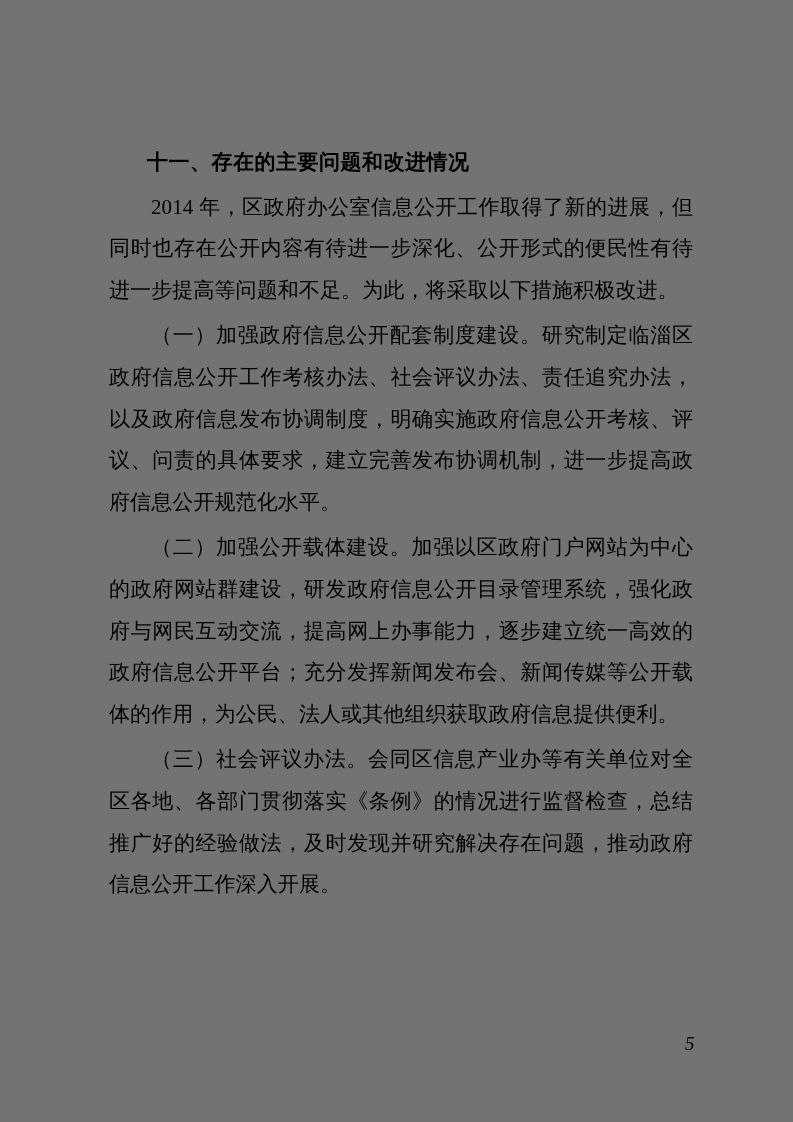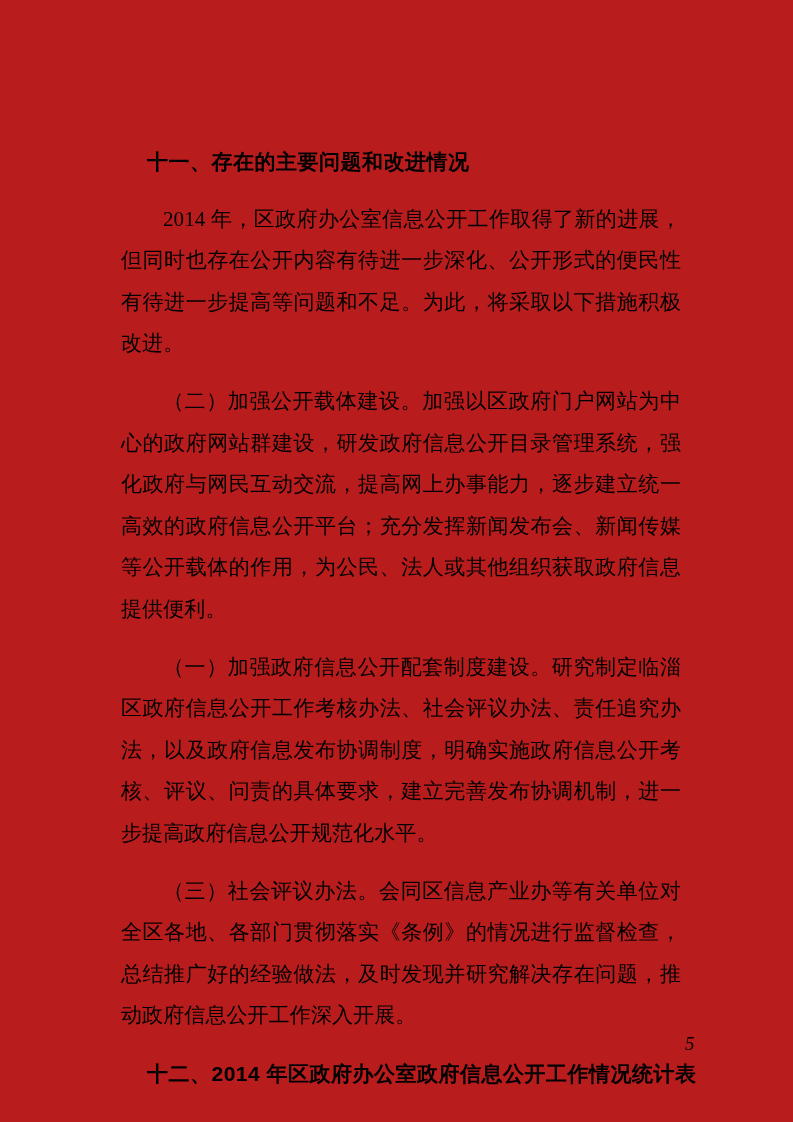--- a/index.html
+++ b/index.html
@@ -4,21 +4,21 @@
 <style>
   html, body {
     margin: 0;
     padding: 0;
     background: #ffffff;
   }
   .page {
     position: relative;
     width: 793px;
     height: 1122px;
-    background: #b91c1c;
+    background: #737373;
     overflow: hidden;
     color: #000000;
   }
   .content {
     position: absolute;
     left: 105px;
     top: 141px;
     width: 592px;
     font-family: "Liberation Serif", "DejaVu Serif", serif;
     font-size: 21px;
@@ -28,21 +28,21 @@
   .heading {
     margin: 0;
     font-size: 21px;
     line-height: 41.6px;
     font-weight: 700;
     text-indent: 2em;
     font-family: "Liberation Sans", "DejaVu Sans", sans-serif;
     letter-spacing: 0.5px;
   }
   .para {
-    margin: 16px;
+    margin: 4px;
     text-indent: 2em;
     text-align: justify;
     text-justify: inter-ideograph;
     letter-spacing: 0.1px;
   }
   .page-number {
     position: absolute;
     left: 685px;
     top: 1033px;
     font-family: "Liberation Serif", "DejaVu Serif", serif;
@@ -51,19 +51,18 @@
     color: #000000;
   }
 </style>
 </head>
 <body>
 
 <div class="page">
   <div class="content">
     <h2 class="heading">十一、存在的主要问题和改进情况</h2>
     <p class="para">2014 年，区政府办公室信息公开工作取得了新的进展，但同时也存在公开内容有待进一步深化、公开形式的便民性有待进一步提高等问题和不足。为此，将采取以下措施积极改进。</p>
+    <p class="para">（一）加强政府信息公开配套制度建设。研究制定临淄区政府信息公开工作考核办法、社会评议办法、责任追究办法，以及政府信息发布协调制度，明确实施政府信息公开考核、评议、问责的具体要求，建立完善发布协调机制，进一步提高政府信息公开规范化水平。</p>
     <p class="para">（二）加强公开载体建设。加强以区政府门户网站为中心的政府网站群建设，研发政府信息公开目录管理系统，强化政府与网民互动交流，提高网上办事能力，逐步建立统一高效的政府信息公开平台；充分发挥新闻发布会、新闻传媒等公开载体的作用，为公民、法人或其他组织获取政府信息提供便利。</p>
-    <p class="para">（一）加强政府信息公开配套制度建设。研究制定临淄区政府信息公开工作考核办法、社会评议办法、责任追究办法，以及政府信息发布协调制度，明确实施政府信息公开考核、评议、问责的具体要求，建立完善发布协调机制，进一步提高政府信息公开规范化水平。</p>
     <p class="para">（三）社会评议办法。会同区信息产业办等有关单位对全区各地、各部门贯彻落实《条例》的情况进行监督检查，总结推广好的经验做法，及时发现并研究解决存在问题，推动政府信息公开工作深入开展。</p>
-    <h2 class="heading">十二、2014 年区政府办公室政府信息公开工作情况统计表</h2>
   </div>
   <div class="page-number">5</div>
 </div>
 
 </body></html>

